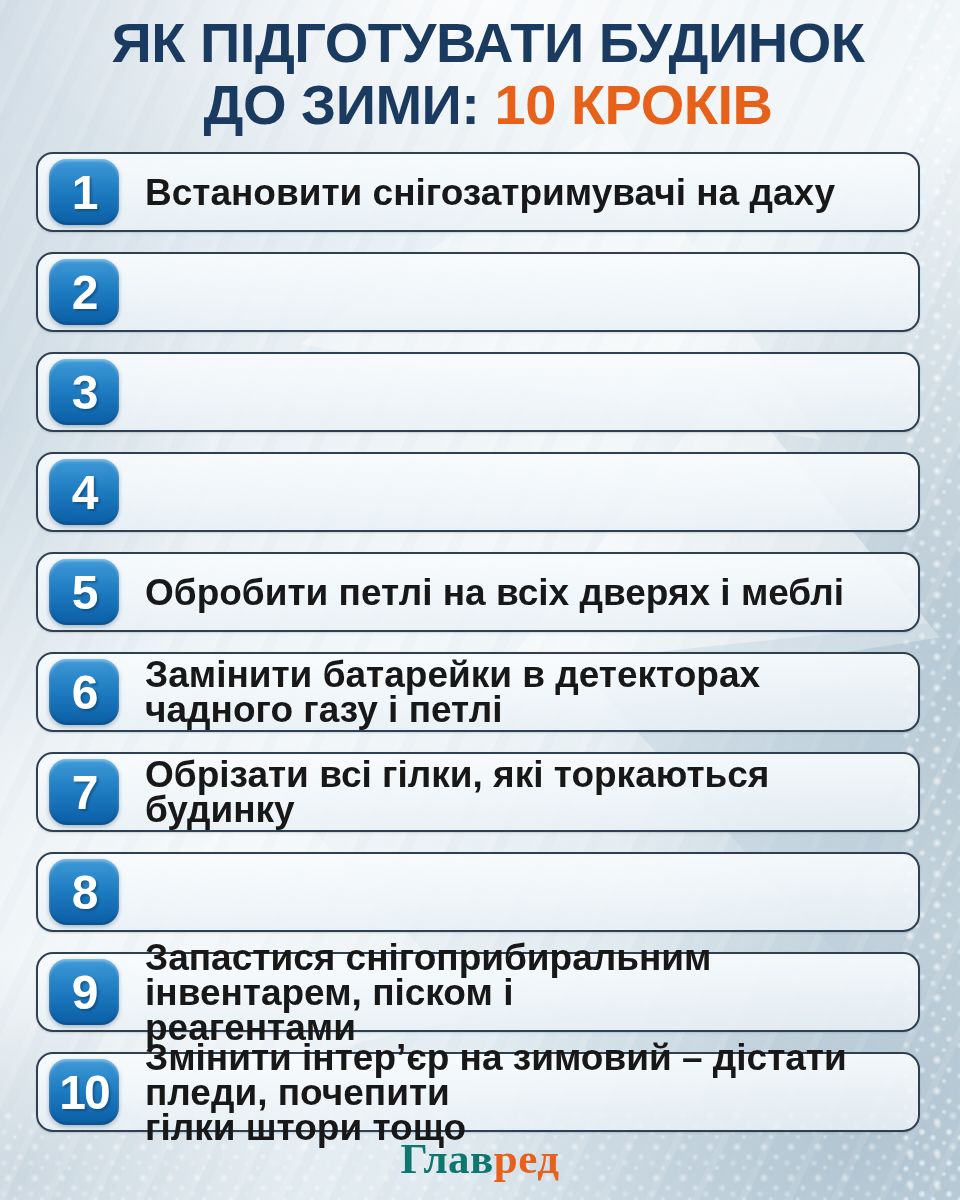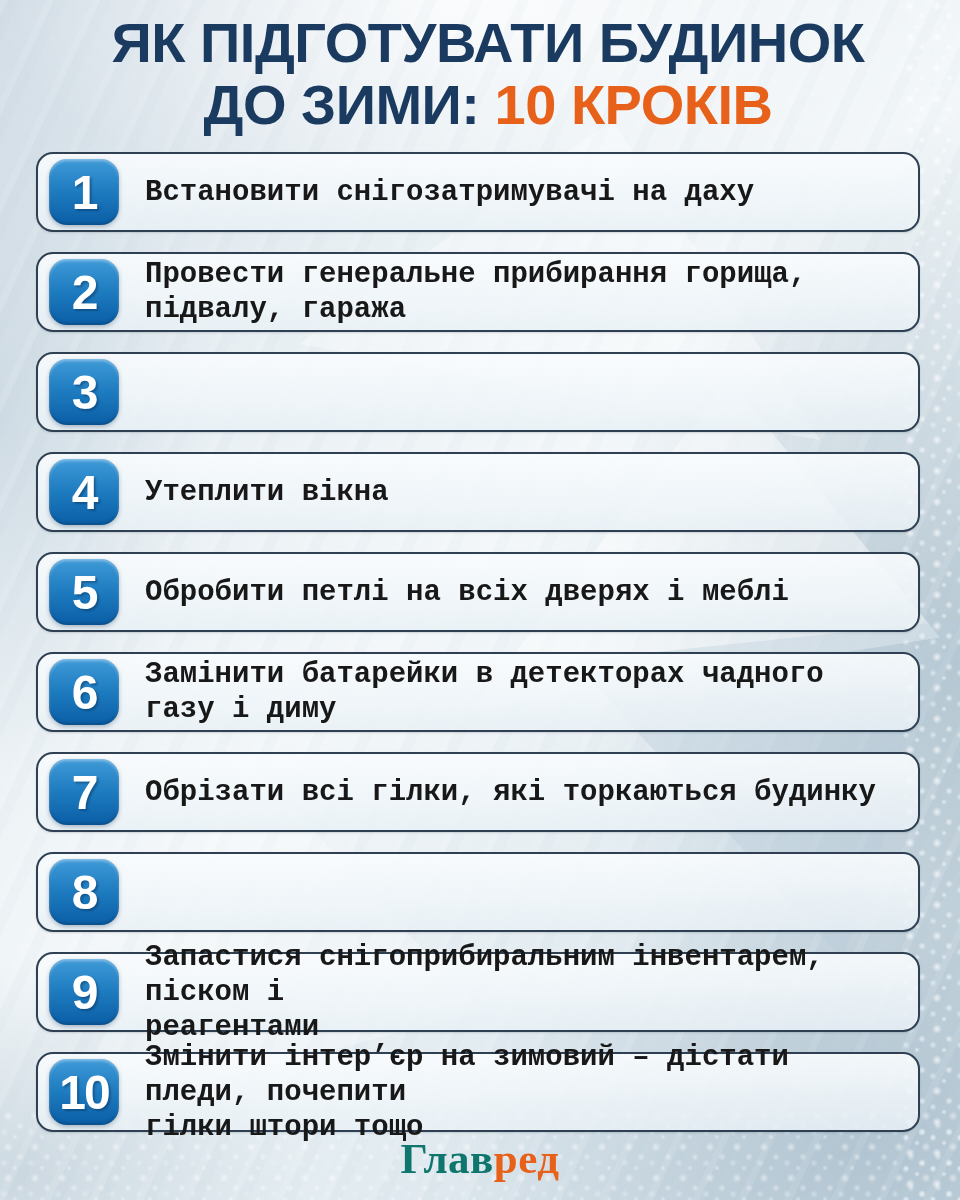--- a/index.html
+++ b/index.html
@@ -85,25 +85,24 @@
     background:linear-gradient(180deg, var(--badge-blue-top) 0%, var(--badge-blue-mid) 48%, var(--badge-blue-bottom) 100%);
     box-shadow:inset 0 2px 3px rgba(255,255,255,0.38), inset 0 -2px 3px rgba(7,48,86,0.35), 0 2px 4px rgba(20,50,80,0.3);
     color:#ffffff;
     font-size:48px;font-weight:bold;
     letter-spacing:-2px;
     display:flex;align-items:center;justify-content:center;
     text-shadow:2px 2px 2px rgba(10,50,90,0.45);
     margin-right:26px;
   }
   .step-text{
-    font-size:29px;font-weight:bold;
+    font-size:37px;font-weight:bold;
     color:var(--text-dark);
     line-height:35px;
     white-space:pre-line;
-    font-family:Liberation Mono, monospace;
   }
 
   
   .footer{
     position:absolute;left:0;top:1134px;width:960px;
     text-align:center;
     font-family:"Liberation Serif",serif;
     font-weight:bold;
     font-size:43px;
     letter-spacing:0.5px;
@@ -128,40 +127,38 @@
 
 <div class="steps">
 
   <div class="row">
     <div class="badge">1</div>
     <div class="step-text">Встановити снігозатримувачі на даху</div>
   </div>
 
   <div class="row">
     <div class="badge">2</div>
-    <div class="step-text">Провести генеральне прибирання горища, підвалу, гаража</div>
   </div>
 
   <div class="row">
     <div class="badge">3</div>
   </div>
 
   <div class="row">
     <div class="badge">4</div>
-    <div class="step-text">Утеплити вікна</div>
   </div>
 
   <div class="row">
     <div class="badge">5</div>
     <div class="step-text">Обробити петлі на всіх дверях і меблі</div>
   </div>
 
   <div class="row">
     <div class="badge">6</div>
-    <div class="step-text">Замінити батарейки в детекторах чадного газу і диму</div>
+    <div class="step-text">Замінити батарейки в детекторах чадного газу і петлі</div>
   </div>
 
   <div class="row">
     <div class="badge">7</div>
     <div class="step-text">Обрізати всі гілки, які торкаються будинку</div>
   </div>
 
   <div class="row">
     <div class="badge">8</div>
   </div>

